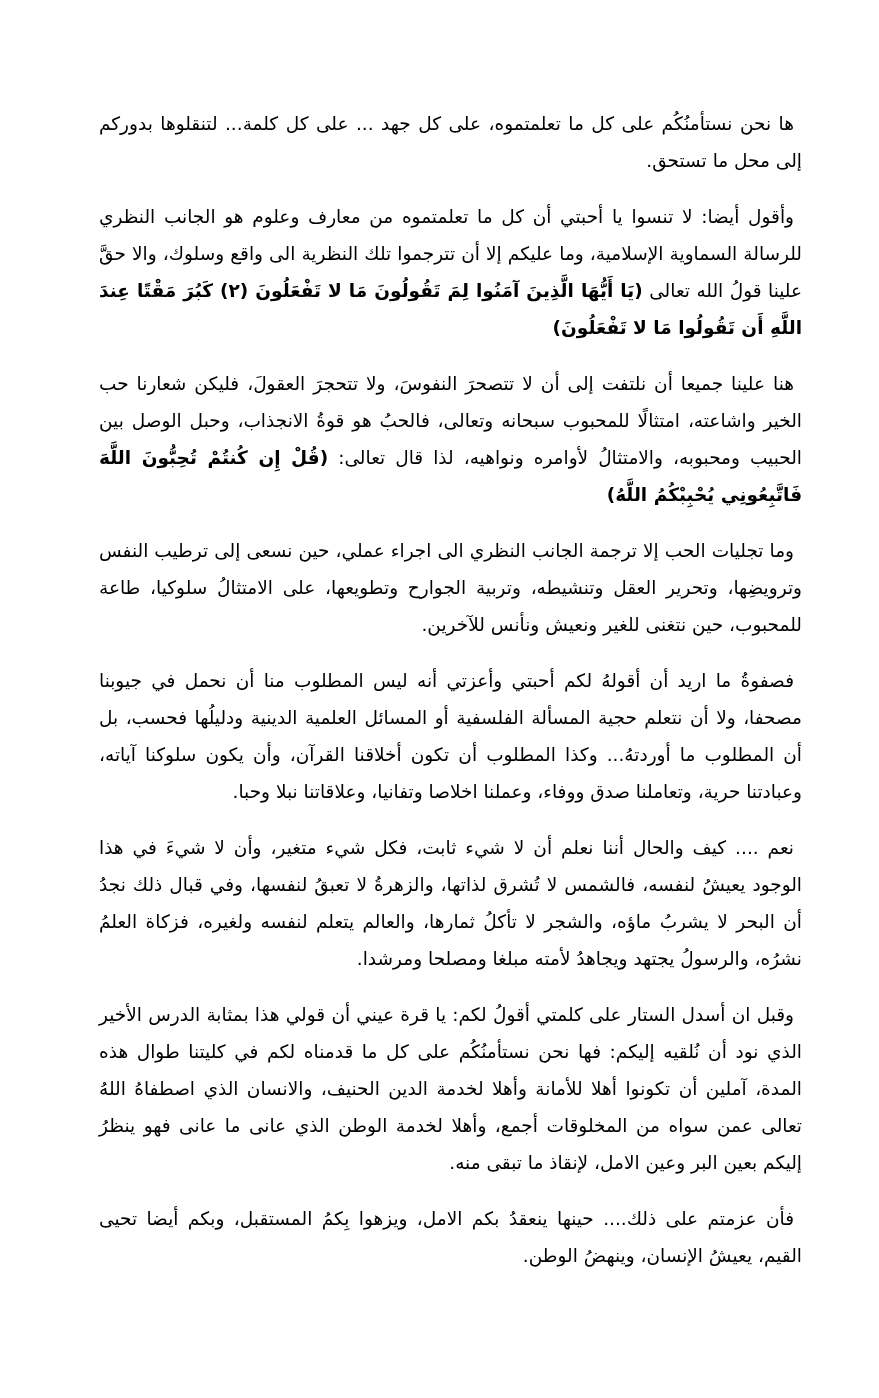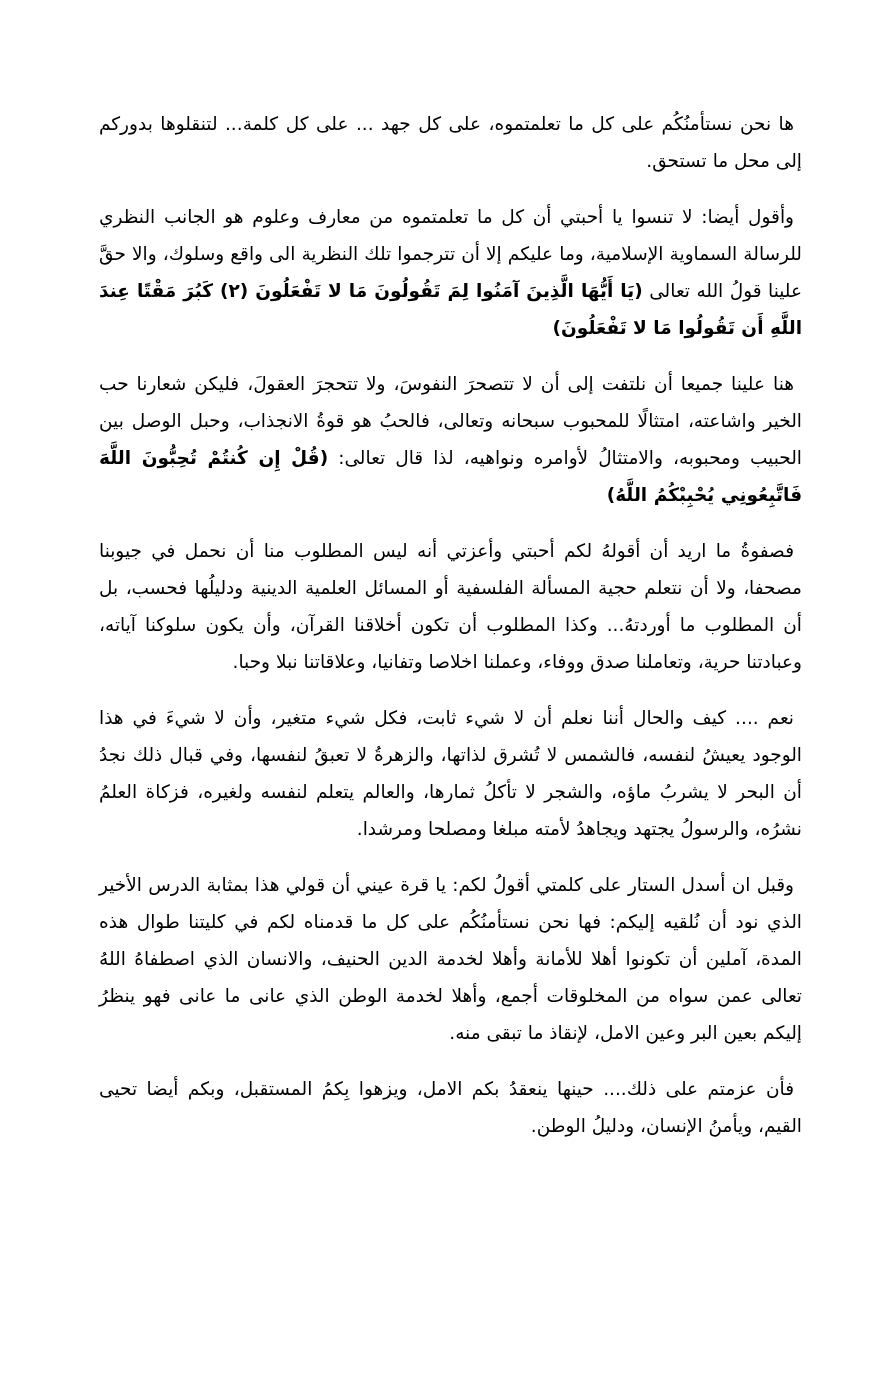--- a/index.html
+++ b/index.html
@@ -42,23 +42,24 @@
 
 <div class="page">
   <div class="doc-body">
 
     <p><span>ها نحن نستأمنُكُم على كل ما تعلمتموه، على كل جهد ... على كل كلمة... لتنقلوها بدوركم إلى محل ما تستحق.</span></p>
 
     <p><span>وأقول أيضا: لا تنسوا يا أحبتي أن كل ما تعلمتموه من معارف وعلوم هو الجانب النظري للرسالة السماوية الإسلامية، وما عليكم إلا أن تترجموا تلك النظرية الى واقع وسلوك، والا حقَّ علينا قولُ الله تعالى </span><span class="seg-bold">(يَا أَيُّهَا الَّذِينَ آمَنُوا لِمَ تَقُولُونَ مَا لا تَفْعَلُونَ (٢) كَبُرَ مَقْتًا عِندَ اللَّهِ أَن تَقُولُوا مَا لا تَفْعَلُونَ)</span></p>
 
     <p><span>هنا علينا جميعا أن نلتفت إلى أن لا تتصحرَ النفوسَ، ولا تتحجرَ العقولَ، فليكن شعارنا حب الخير واشاعته، امتثالًا للمحبوب سبحانه وتعالى، فالحبُ هو قوةُ الانجذاب، وحبل الوصل بين الحبيب ومحبوبه، والامتثالُ لأوامره ونواهيه، لذا قال تعالى:  </span><span class="seg-bold">(قُلْ إِن كُنتُمْ تُحِبُّونَ اللَّهَ فَاتَّبِعُونِي يُحْبِبْكُمُ اللَّهُ)</span></p>
 
+    <p><span>وما تجليات الحب إلا ترجمة الجانب النظري الى اجراء عملي، حين نسعى إلى ترطيب النفس وترويضِها، وتحرير العقل وتنشيطه، وتربية الجوارح وتطويعها، على الامتثالُ سلوكيا، طاعة للمحبوب، حين نتغنى للغير ونعيش ونأنس للآخرين.</span></p>
 
     <p><span>فصفوةُ ما اريد أن أقولهُ لكم أحبتي وأعزتي أنه ليس المطلوب منا أن نحمل في جيوبنا مصحفا، ولا أن نتعلم حجية المسألة الفلسفية أو المسائل العلمية الدينية ودليلُها فحسب، بل أن المطلوب ما أوردتهُ... وكذا المطلوب أن تكون أخلاقنا القرآن، وأن يكون سلوكنا آياته، وعبادتنا حرية، وتعاملنا صدق ووفاء، وعملنا اخلاصا وتفانيا، وعلاقاتنا نبلا وحبا.</span></p>
 
     <p><span>نعم .... كيف والحال أننا نعلم أن لا شيء ثابت، فكل شيء متغير، وأن لا شيءَ في هذا الوجود يعيشُ لنفسه، فالشمس لا تُشرق لذاتها، والزهرةُ لا تعبقُ لنفسها، وفي قبال ذلك نجدُ أن البحر لا يشربُ ماؤه، والشجر لا تأكلُ ثمارها، والعالم يتعلم لنفسه ولغيره، فزكاة العلمُ نشرُه، والرسولُ يجتهد ويجاهدُ لأمته مبلغا ومصلحا ومرشدا.</span></p>
 
     <p><span>وقبل ان أسدل الستار على كلمتي أقولُ لكم: يا قرة عيني أن قولي هذا بمثابة الدرس الأخير الذي نود أن نُلقيه إليكم: فها نحن نستأمنُكُم على كل ما قدمناه لكم في كليتنا طوال هذه المدة، آملين أن تكونوا أهلا للأمانة وأهلا لخدمة الدين الحنيف، والانسان الذي اصطفاهُ اللهُ تعالى عمن سواه من المخلوقات أجمع، وأهلا لخدمة الوطن الذي عانى ما عانى فهو ينظرُ إليكم بعين البر وعين الامل، لإنقاذ ما تبقى منه.</span></p>
 
-    <p><span>فأن عزمتم على ذلك.... حينها ينعقدُ بكم الامل، ويزهوا بِكمُ المستقبل، وبكم أيضا تحيى القيم، ويأمنُ الإنسان، ودليلُ الوطن.</span></p>
+    <p><span>فأن عزمتم على ذلك.... حينها ينعقدُ بكم الامل، ويزهوا بِكمُ المستقبل، وبكم أيضا تحيى القيم، يعيشُ الإنسان، وينهضُ الوطن.</span></p>
 
   </div>
 </div>
 
 </body></html>

